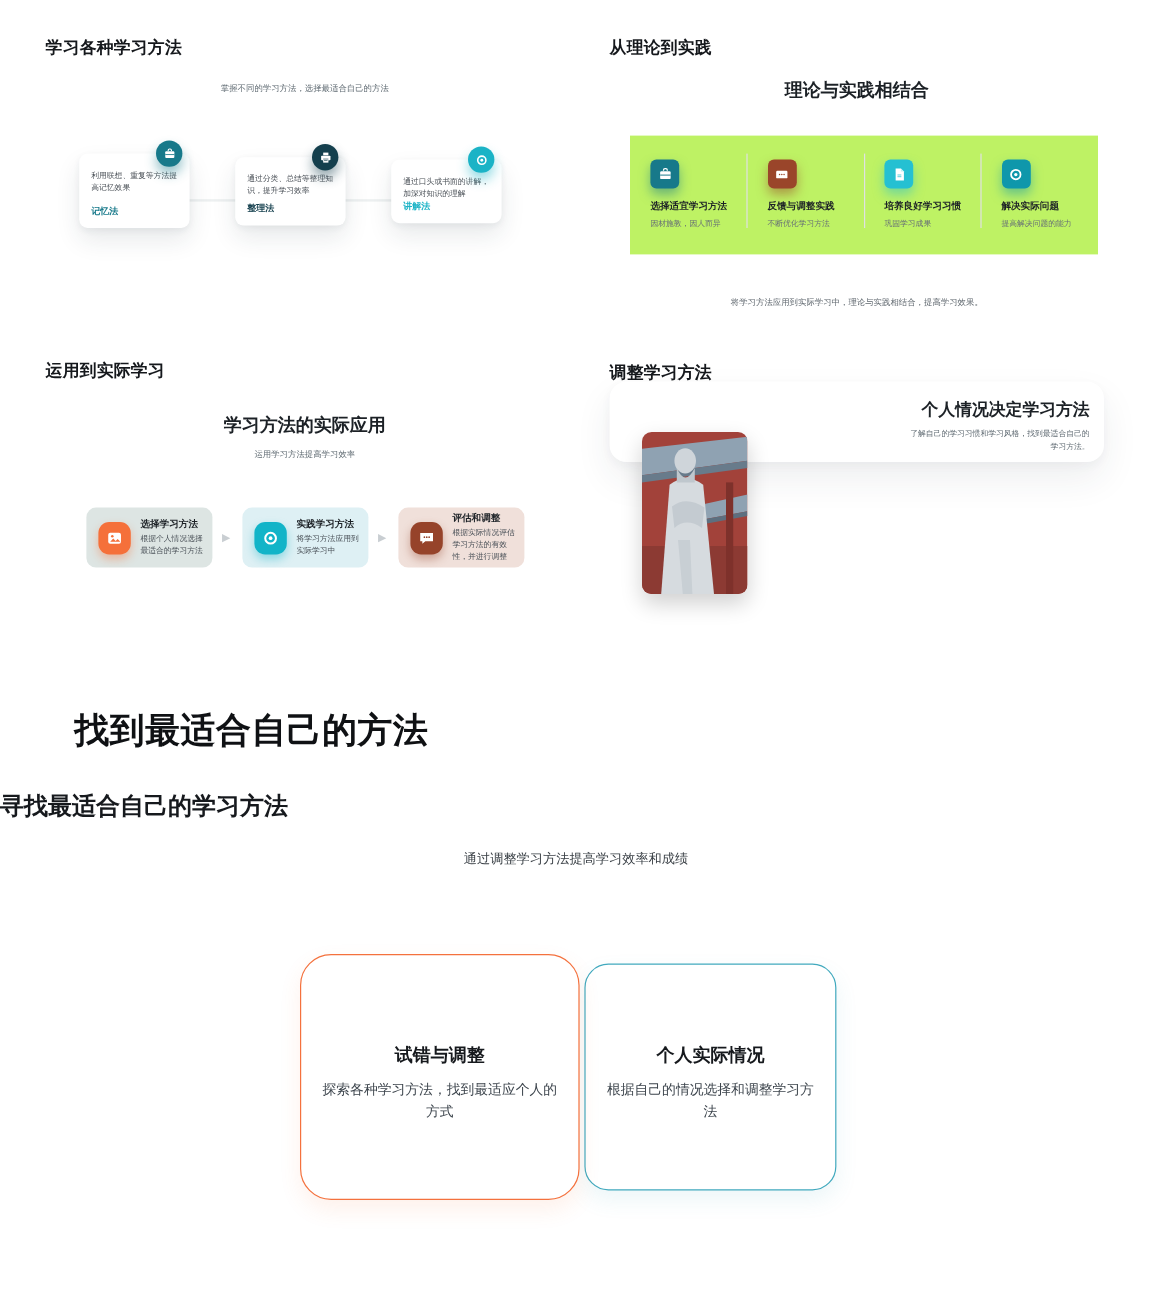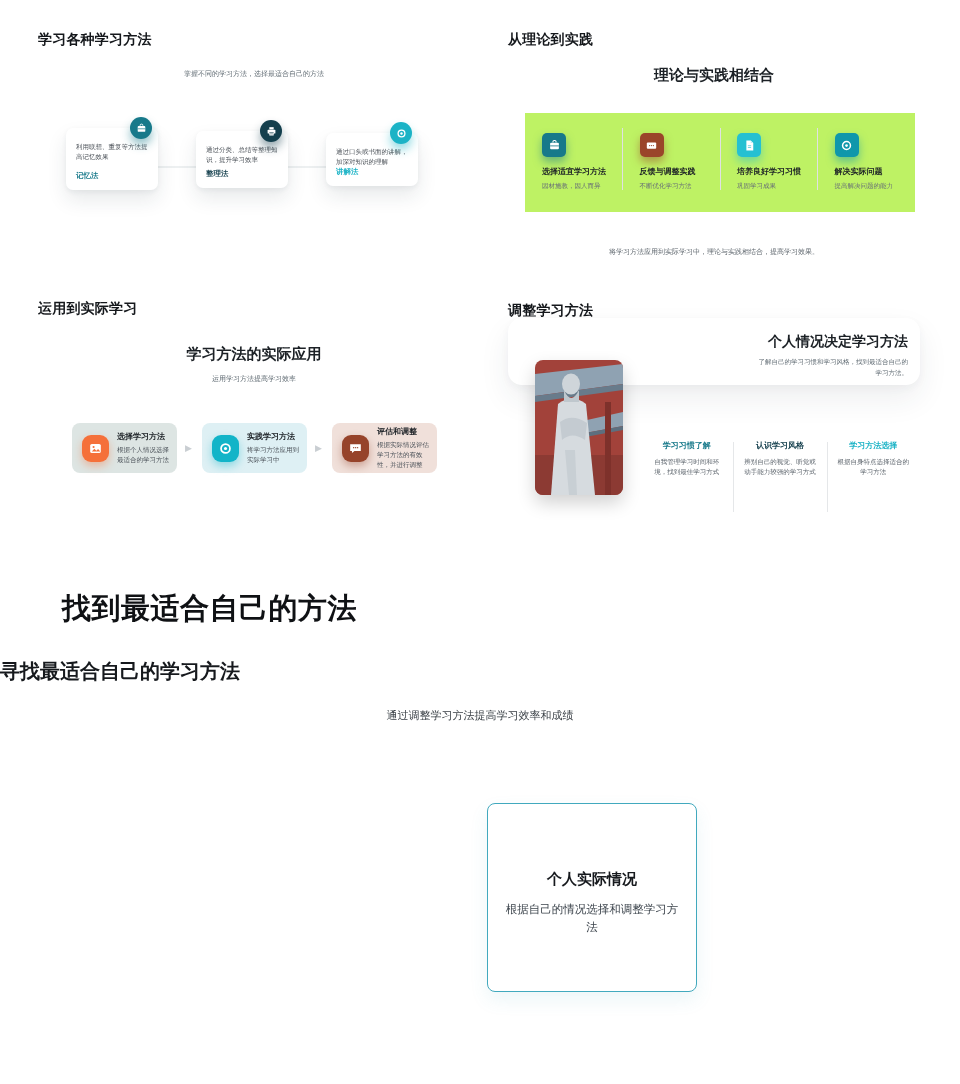--- a/index.html
+++ b/index.html
@@ -67,21 +67,21 @@
   .ddiv{position:absolute;top:2px;bottom:0;width:1px;background:#e5e7e9}
 
   
   .big-heading{font-size:29px;font-weight:900;color:#0f1114;letter-spacing:.5px}
   .big-title{font-size:20px;font-weight:900;text-align:left;color:#16191d}
   .big-sub{font-size:11px;text-align:center;color:#3a4046}
   .bigcard{position:absolute;background:#fff;text-align:center}
   .bigcard .t{font-size:15px;font-weight:800;color:#16191d;margin-bottom:12px}
   .bigcard .d{font-size:11.5px;line-height:1.55;color:#3d454d}
   .bc-left{border:1.6px solid #f4713d;border-radius:26px;z-index:2;box-shadow:0 8px 18px rgba(244,113,61,.10)}
-  .bc-right{border:1.6px solid #41a9be;border-radius:8px;z-index:1;box-shadow:0 8px 18px rgba(65,169,190,.10)}
+  .bc-right{border:1.6px solid #41a9be;border-radius:20px;z-index:1;box-shadow:0 8px 18px rgba(65,169,190,.10)}
 </style>
 </head>
 <body>
 
 <div class="abs sec-heading" style="left:38px;top:31px">学习各种学习方法</div>
 
 <div class="abs" style="left:38px;top:60px;width:432px;height:180px">
   <div class="slide-sub" style="margin-top:9px">掌握不同的学习方法，选择最适合自己的方法</div>
 
   <div class="connector" style="left:118px;top:106px;width:42px"></div>
@@ -253,42 +253,30 @@
       <path d="M34 76 L88 66 L88 70 L34 80 Z" fill="#5d6f7f"></path>
       <rect x="70" y="42" width="6" height="93" fill="#7e312b"></rect>
       <path d="M16 135 L23 44 Q37 33 51 44 L60 135 Z" fill="#d6dbdf"></path>
       <ellipse cx="36" cy="24" rx="9" ry="10.5" fill="#cfd5da"></ellipse>
       <path d="M29 30 Q36 46 44 30 L44 42 L29 42 Z" fill="#bfc7cd"></path>
       <path d="M25 62 Q37 53 52 63 L50 80 Q37 71 27 80 Z" fill="#c4cbd1"></path>
       <path d="M30 90 L34 135 L42 135 L40 90 Z" fill="#c8cfd4"></path>
     </svg>
   </div>
 
-  <div class="dcols" style="left:132px;top:122px;width:280px;height:72px">
-    <div class="dcol">
-      <div class="t c-teal">学习习惯了解</div>
-      <div class="d">自我管理学习时间和环境，找到最佳学习方式</div>
-    </div>
-    <div class="dcol">
-      <div class="t c-navy">认识学习风格</div>
-      <div class="d">辨别自己的视觉、听觉或动手能力较强的学习方式</div>
-    </div>
-    <div class="dcol">
-      <div class="t c-cyan">学习方法选择</div>
-      <div class="d">根据自身特点选择适合的学习方法</div>
-    </div>
-    <div class="ddiv" style="left:93px"></div>
-    <div class="ddiv" style="left:187px"></div>
-  </div>
 </div>
 
 <div class="abs big-heading" style="left:62px;top:589px">找到最适合自己的方法</div>
 
 <div class="abs" style="left:0;top:658px;width:960px;height:400px">
   <div class="big-title">寻找最适合自己的学习方法</div>
   <div class="big-sub" style="margin-top:23px">通过调整学习方法提高学习效率和成绩</div>
 
+  <div class="bigcard bc-left" style="left:250px;top:137px;width:233px;height:205px;padding:74px 16px 0">
+    <div class="t">试错与调整</div>
+    <div class="d">探索各种学习方法，找到最适应个人的方式</div>
+  </div>
 
   <div class="bigcard bc-right" style="left:487px;top:145px;width:210px;height:189px;padding:66px 14px 0">
     <div class="t">个人实际情况</div>
     <div class="d">根据自己的情况选择和调整学习方法</div>
   </div>
 </div>
 
 </body></html>

